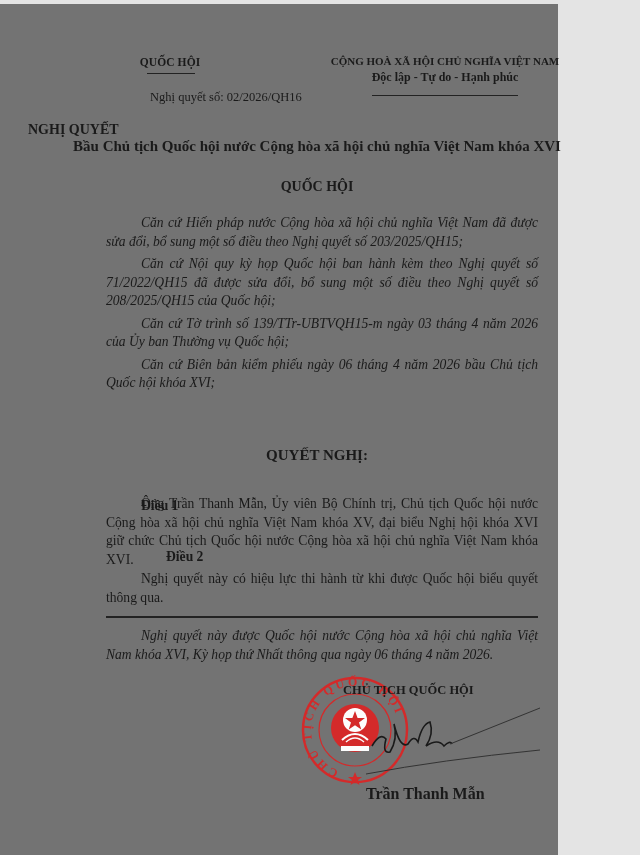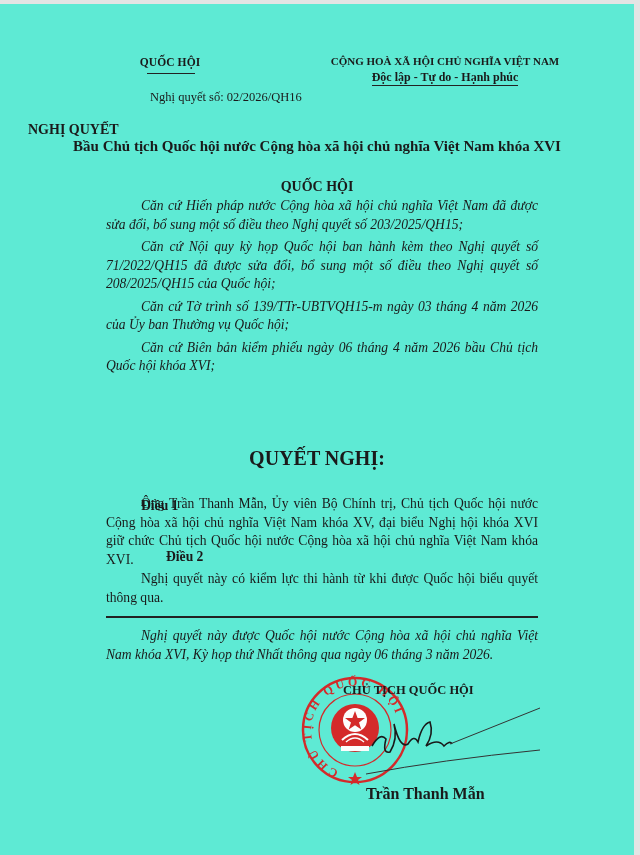--- a/index.html
+++ b/index.html
@@ -4,42 +4,42 @@
 <style>
   html, body { margin: 0; padding: 0; }
   body {
     width: 640px; height: 855px; overflow: hidden;
     background: #e4e4e4;
     font-family: "Liberation Serif", "DejaVu Serif", serif;
     color: #1a1a1a;
     position: relative;
   }
   .page {
-    position: absolute; left: 0; top: 4px; width: 634px; height: 851px;
-    background: #5eead4;
+    position: absolute; left: 0; top: 4px; width: 558px; height: 851px;
+    background: #737373;
   }
   .abs { position: absolute; white-space: nowrap; }
   .hdr-left { left: 100px; top: 52px; width: 140px; text-align: center; font-weight: bold; font-size: 11.5px; letter-spacing: 0.1px; }
   .hdr-left-rule { left: 147px; top: 69px; width: 48px; height: 1px; background: #222; }
   .res-no { left: 103px; top: 86px; font-size: 12.5px; margin-left: 47px; }
   .hdr-right { left: 300px; top: 51px; width: 290px; text-align: center; font-weight: bold; font-size: 11px; }
   .hdr-right-sub { left: 300px; top: 66px; width: 290px; text-align: center; font-weight: bold; font-size: 12px; }
-  .hdr-right-sub span { border-bottom: 1px solid #222; padding-bottom: 1px; }
+  .hdr-right-sub span { border-bottom: 1px solid #222; padding-bottom: 11px; }
   .title { left: 0; width: 634px; top: 118px; text-align: left; font-weight: bold; font-size: 14px; padding-left: 28px; }
   .subtitle { left: 0; width: 634px; top: 134px; text-align: center; font-weight: bold; font-size: 15px; }
   .qh { left: 0; width: 634px; top: 175px; text-align: center; font-weight: bold; font-size: 14px; }
   .body {
     position: absolute; left: 106px; width: 432px;
     font-size: 13.6px; line-height: 18.5px; text-align: justify;
   }
   .body p { margin: 0; text-indent: 35px; }
   .italic { font-style: italic; }
-  .basis { top: 193px; }
+  .basis { top: 210px; }
   .basis p { margin-bottom: 4px; }
-  .decide { left: 0; width: 634px; top: 443px; text-align: center; font-weight: bold; font-size: 20px; }
+  .decide { left: 0; width: 634px; top: 443px; text-align: center; font-weight: bold; font-size: 15px; }
   .art-head { font-weight: bold; font-size: 13.6px; }
   .art1-h { left: 141px; top: 494px; }
   .art1 { top: 491px; }
   .art2-h { left: 142px; top: 545px; margin-left: 24px; }
   .art2 { top: 566px; }
   .rule { left: 106px; top: 612px; width: 432px; height: 1.5px; background: #222; }
   .closing { top: 623px; }
   .sig-title { left: 343px; top: 679px; font-weight: bold; font-size: 12.5px; }
   .sig-name { left: 366px; top: 781px; font-weight: bold; font-size: 16px; }
   .seal { left: 300px; top: 670px; width: 110px; height: 112px; }
@@ -71,27 +71,27 @@
 
   <div class="abs decide">QUYẾT NGHỊ:</div>
 
   <div class="abs art-head art1-h">Điều 1</div>
   <div class="body art1">
     <p>Ông Trần Thanh Mẫn, Ủy viên Bộ Chính trị, Chủ tịch Quốc hội nước Cộng hòa xã hội chủ nghĩa Việt Nam khóa XV, đại biểu Nghị hội khóa XVI giữ chức Chủ tịch Quốc hội nước Cộng hòa xã hội chủ nghĩa Việt Nam khóa XVI.</p>
   </div>
 
   <div class="abs art-head art2-h">Điều 2</div>
   <div class="body art2">
-    <p>Nghị quyết này có kiểm lực thi hành từ khi được Quốc hội biểu quyết thông qua.</p>
+    <p>Nghị quyết này có hiệu lực thi hành từ khi được Quốc hội biểu quyết thông qua.</p>
   </div>
 
   <div class="abs rule"></div>
 
   <div class="body closing italic">
-    <p>Nghị quyết này được Quốc hội nước Cộng hòa xã hội chủ nghĩa Việt Nam khóa XVI, Kỳ họp thứ Nhất thông qua ngày 06 tháng 3 năm 2026.</p>
+    <p>Nghị quyết này được Quốc hội nước Cộng hòa xã hội chủ nghĩa Việt Nam khóa XVI, Kỳ họp thứ Nhất thông qua ngày 06 tháng 4 năm 2026.</p>
   </div>
 
   <svg class="abs seal" viewBox="0 0 110 112">
     <defs>
       <path id="sealArc" d="M 55 100 A 44 44 0 1 1 55.1 100"></path>
     </defs>
     <circle cx="55" cy="56" r="52" fill="none" stroke="#d42a2a" stroke-width="2.5"></circle>
     <circle cx="55" cy="56" r="36" fill="none" stroke="#d42a2a" stroke-width="1.2"></circle>
     <text font-family="Liberation Serif, serif" font-size="12" font-weight="bold" fill="#d42a2a" letter-spacing="3">
       <textPath href="#sealArc" startOffset="6%">CHỦ TỊCH QUỐC HỘI</textPath>

